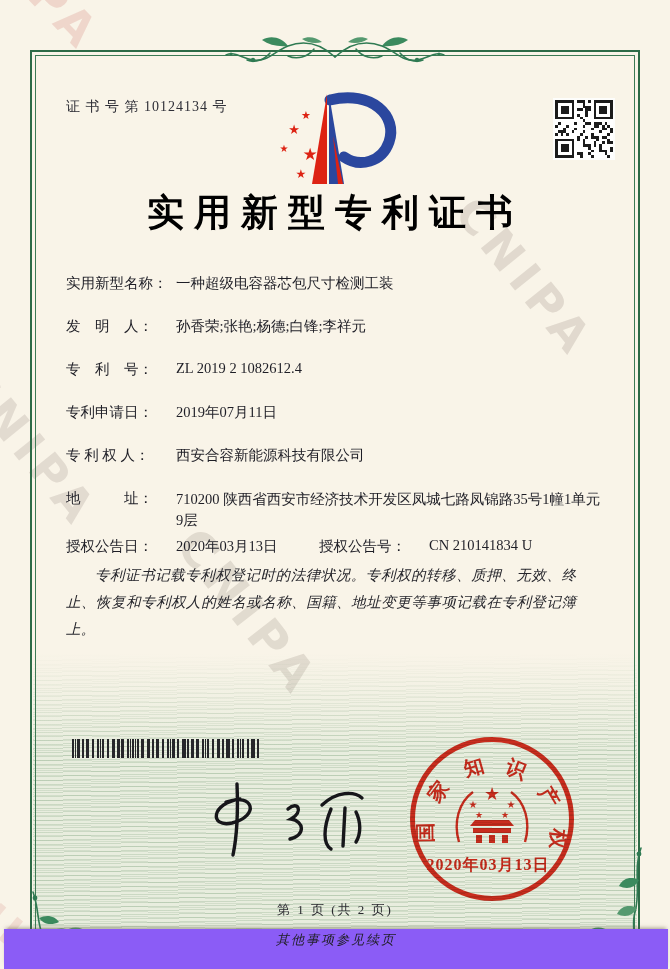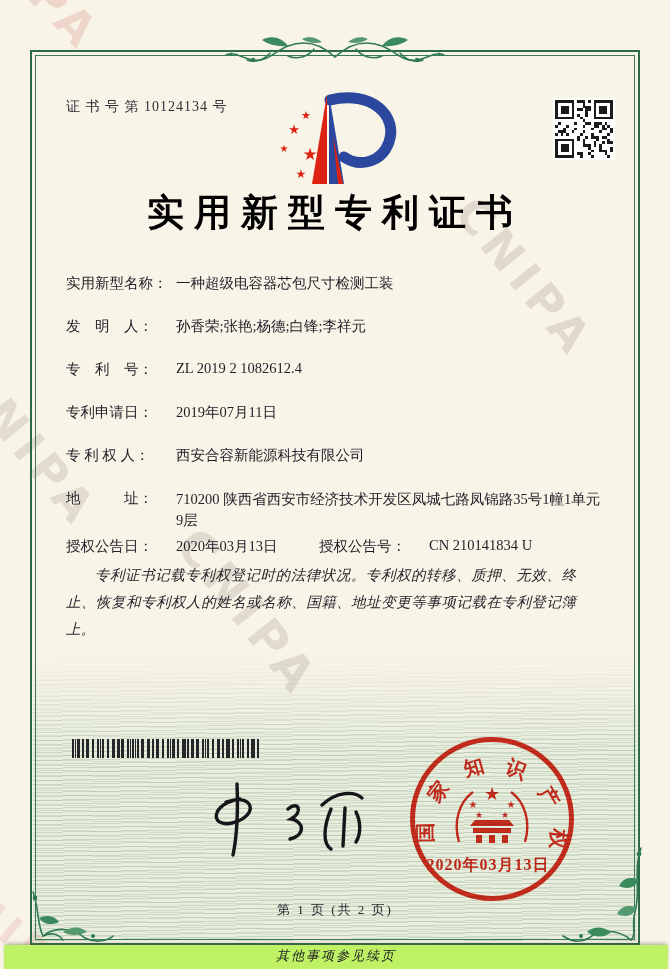--- a/index.html
+++ b/index.html
@@ -62,22 +62,22 @@
   .sig{position:absolute;left:196px;top:778px;z-index:3;}
   
   .seal{position:absolute;left:410px;top:737px;width:164px;height:164px;z-index:6;
         mix-blend-mode:multiply;opacity:.94;}
   .seal-ring{position:absolute;inset:0;border:5px solid #db2314;border-radius:50%;}
   .seal-date{position:absolute;left:-4px;top:118px;width:100%;text-align:center;z-index:7;
              font-size:16px;font-weight:bold;color:#d81f10;letter-spacing:1px;white-space:nowrap;}
   
   .page-num{position:absolute;left:0;top:901px;width:100%;text-align:center;z-index:5;
             font-size:13px;letter-spacing:2px;color:#2a2a30;}
-  .next-strip{position:absolute;left:4px;right:2px;bottom:0;height:24px;z-index:8;
-              background:#bef264;box-shadow:0 -3px 4px -2px rgba(95,85,65,.55);
+  .next-strip{position:absolute;left:4px;right:2px;bottom:0;height:40px;z-index:8;
+              background:#8b5cf6;box-shadow:0 -3px 4px -2px rgba(95,85,65,.55);
               text-align:center;}
   .next-strip span{font-size:13px;letter-spacing:2px;color:#1f1f24;font-style:italic;
                    line-height:22px;}
   svg text.star{font-family:"DejaVu Sans",sans-serif;}
 </style>
 </head>
 <body>
 
 <div class="page">
 

